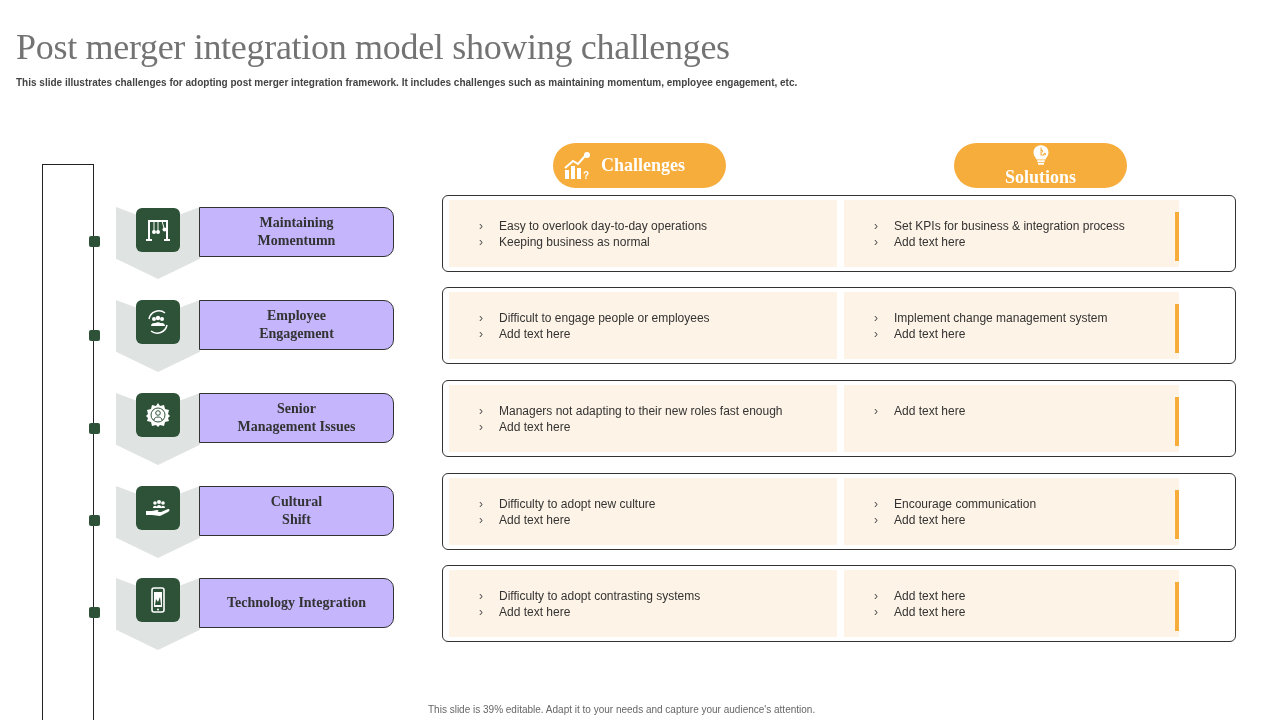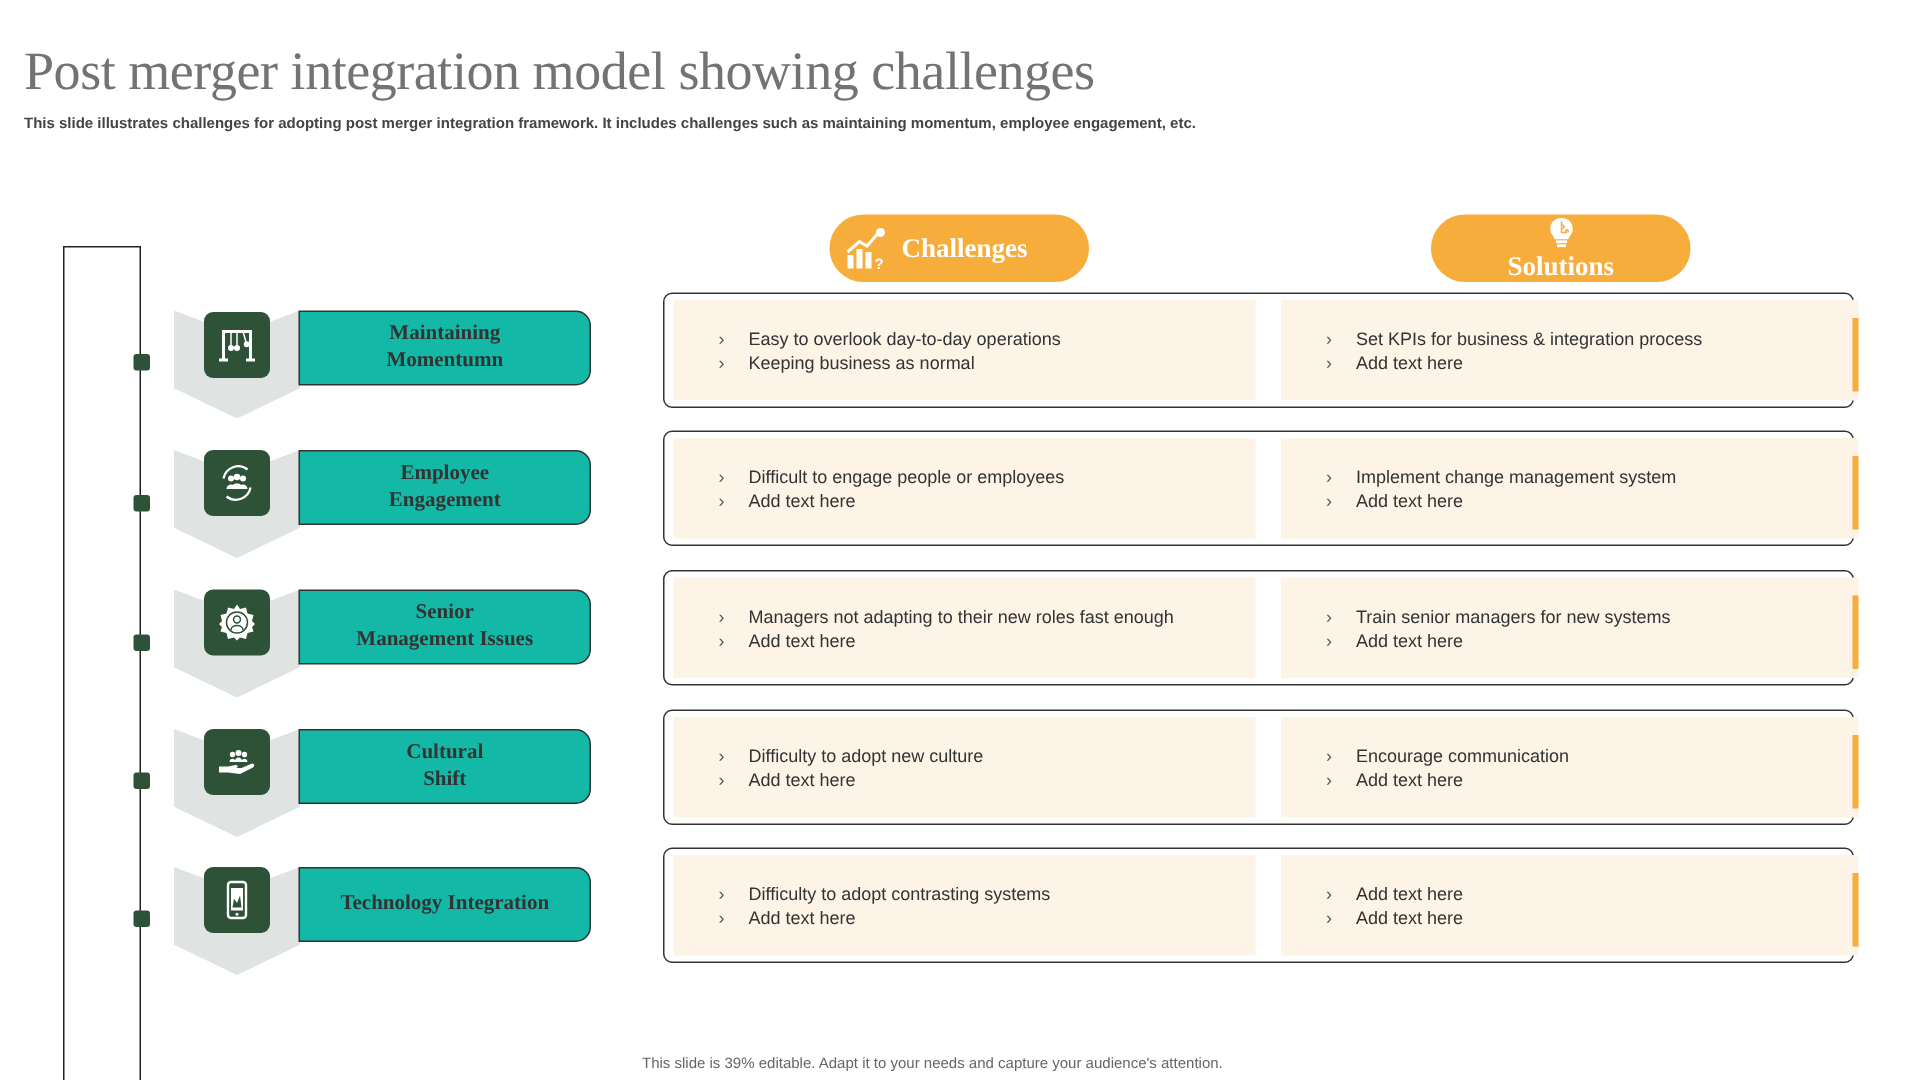--- a/index.html
+++ b/index.html
@@ -5,27 +5,27 @@
   html, body { margin:0; padding:0; }
   body { width:1280px; height:720px; position:relative; background:#ffffff; overflow:hidden; font-family:"Liberation Sans", sans-serif; }
   .title { position:absolute; left:16px; top:26px; font-family:"Liberation Serif", serif; font-size:36px; color:#737373; letter-spacing:-0.3px; white-space:nowrap; }
   .subtitle { position:absolute; left:16px; top:77px; font-size:10px; color:#444; white-space:nowrap;font-weight:bold; }
   .footer { position:absolute; left:428px; top:704px; font-size:10px; color:#666; white-space:nowrap; }
   .bracket { position:absolute; left:42px; top:164px; width:52px; height:570px; border:1px solid #222; border-bottom:none; box-sizing:border-box; }
   .node { position:absolute; left:89px; width:11px; height:11px; background:#2e5238; border-radius:2px; }
   .chev { position:absolute; left:116px; width:84px; height:72px; background:#dfe3e1; clip-path:polygon(0 0, 50% 22%, 100% 0, 100% 72%, 50% 100%, 0 72%); }
   .iconbox { position:absolute; left:136px; width:44px; height:44px; background:#2e5238; border-radius:6px; display:flex; align-items:center; justify-content:center; }
   .iconbox svg { width:30px; height:30px; }
-  .label { position:absolute; left:199px; width:195px; height:50px; border:1px solid #333; border-radius:0 10px 10px 0; box-sizing:border-box; display:flex; align-items:center; justify-content:center; text-align:center; font-family:"Liberation Serif", serif; font-weight:bold; font-size:14px; color:#333; line-height:18px; background:#14b8a6; padding:0 8px; }
+  .label { position:absolute; left:199px; width:195px; height:50px; border:1px solid #333; border-radius:0 10px 10px 0; box-sizing:border-box; display:flex; align-items:center; justify-content:center; text-align:center; font-family:"Liberation Serif", serif; font-weight:bold; font-size:14px; color:#333; line-height:18px; background:#c4b5fd; padding:0 8px; }
   .badge { position:absolute; top:143px; width:173px; height:45px; background:#f6ad3c; border-radius:23px; display:flex; align-items:center; color:#fff; font-family:"Liberation Serif", serif; font-weight:bold; font-size:18px; }
   .badge svg { width:32px; height:32px; margin-left:8px; margin-right:8px; }
   .rowbox { position:absolute; left:442px; width:794px; height:77px; border:1px solid #333; border-radius:6px; box-sizing:border-box; }
   .cell { position:absolute; top:4px; height:67px; background:#fdf3e6; }
   .cell.left { left:6px; width:388px; }
-  .cell.right { left:401px; width:385px;margin-left:10px; }
+  .cell.right { left:401px; width:335px; }
   .accent { position:absolute; right:0px; top:12px; width:4px; height:49px; background:#f6ad3c; }
   .bullets { position:absolute; left:30px; top:18px; margin:0; padding:0; list-style:none; }
   .bullets li { font-size:12px; color:#333; line-height:16px; position:relative; padding-left:20px; white-space:nowrap; }
   .bullets li::before { content:"\203A"; position:absolute; left:0; top:0; color:#555; font-size:12px; }
 </style>
 </head>
 <body>
 
 <div class="title">Post merger integration model showing challenges</div>
 <div class="subtitle">This slide illustrates challenges for adopting post merger integration framework. It includes challenges such as maintaining momentum, employee engagement, etc.</div>
@@ -129,21 +129,20 @@
 </div>
 <div class="rowbox" style="top:380px;">
   <div class="cell left">
     <ul class="bullets">
       <li>Managers not adapting to their new roles fast enough</li>
       <li>Add text here</li>
     </ul>
   </div>
   <div class="cell right">
     <ul class="bullets">
-      <li>Train senior managers for new systems</li>
       <li>Add text here</li>
     </ul>
     <div class="accent"></div>
   </div>
 </div>
 
 <div class="node" style="top:515px;"></div>
 <div class="chev" style="top:486px;"></div>
 <div class="iconbox" style="top:486px;">
   <svg viewBox="0 0 30 30">

